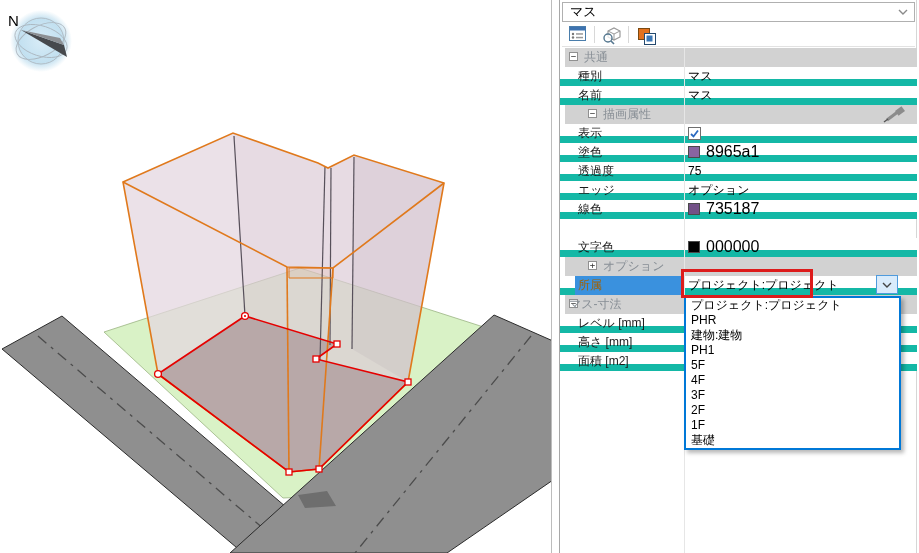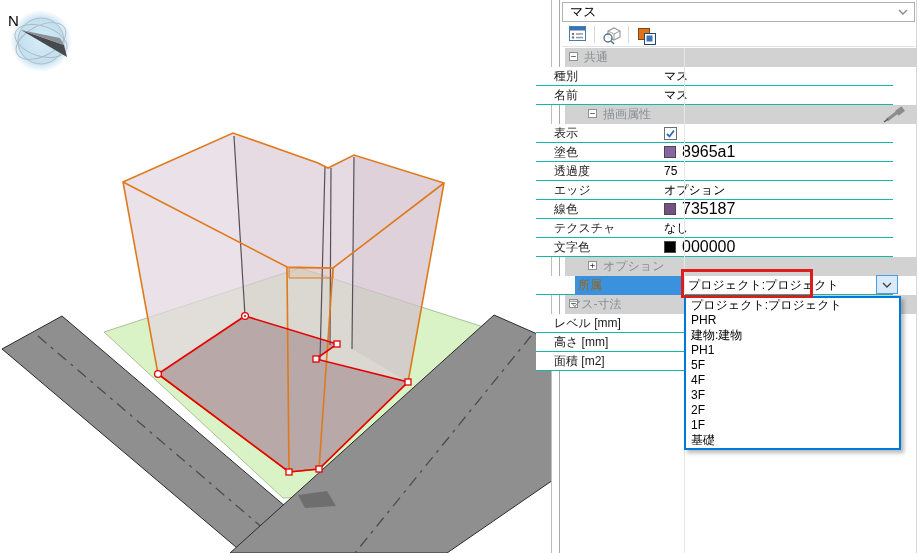--- a/index.html
+++ b/index.html
@@ -12,21 +12,21 @@
   .panel-right{left:916px;top:0;width:1px;height:553px;background:#d6d6d6;}
   
   .selector{left:562px;top:2px;width:353px;height:20px;border:1px solid #b0b0b0;background:#fff;
             box-sizing:border-box;font-size:13px;line-height:18px;padding-left:7px;color:#000;}
   .selector .chev{position:absolute;right:6px;top:6px;}
   
   .toolbar{left:562px;top:24px;width:353px;height:23px;border-bottom:1px solid #e2e2e2;box-sizing:border-box;}
   .tbtn{position:absolute;top:2px;width:24px;height:19px;text-align:center;}
   .tsep{position:absolute;top:2px;width:1px;height:17px;background:#d8d8d8;}
   
-  .prow{position:absolute;left:536px;width:357px;height:19px;border-bottom:1px solid #14b8a6;box-sizing:border-box;background:#fff;}
+  .prow{position:absolute;left:560px;width:357px;height:19px;border-bottom:7px solid #14b8a6;box-sizing:border-box;background:#fff;}
   .prow .lbl{position:absolute;left:18px;top:0;width:104px;height:18px;line-height:18px;font-size:12px;color:#1b1b1b;white-space:nowrap;overflow:hidden;}
   .prow .val{position:absolute;left:124px;top:0;right:0;height:18px;line-height:18px;font-size:12px;color:#000;padding-left:4px;white-space:nowrap;}
   .grow{position:absolute;left:565px;width:352px;height:19px;background:#d2d2d2;}
   .grow .gl{position:absolute;top:0;height:14px;line-height:19px;font-size:12px;color:#878e95;white-space:nowrap;}
   .expander{position:absolute;top:4px;width:9px;height:9px;background:#fff;border:1px solid #909090;box-sizing:border-box;
             font-size:9px;line-height:7px;text-align:center;color:#333;font-family:"DejaVu Sans Mono",monospace;}
   .colline{left:684px;top:48px;width:1px;height:505px;background:#e6e6e6;}
   .swatch{position:absolute;left:128px;top:3px;width:12px;height:12px;border:1px solid #4a4a4a;box-sizing:border-box;}
   .swtext{position:absolute;left:146px;top:0;height:18px;line-height:18px;font-size:16px;color:#000;}
   .cb{position:absolute;left:128px;top:2.5px;width:13px;height:13px;background:#fff;border:1px solid #6e6e6e;box-sizing:border-box;}
@@ -197,24 +197,20 @@
   </div>
   <div class="prow" style="top:181px">
     <span class="lbl">エッジ</span>
     <span class="val">オプション</span>
   </div>
   <div class="prow" style="top:200px">
     <span class="lbl">線色</span>
     <span class="swatch" style="background: rgb(115, 81, 135);"></span>
     <span class="swtext">735187</span>
   </div>
-  <div class="prow" style="top:219px">
-    <span class="lbl">テクスチャ</span>
-    <span class="val">なし</span>
-  </div>
   <div class="prow" style="top:238px">
     <span class="lbl">文字色</span>
     <span class="swatch" style="background: rgb(0, 0, 0);"></span>
     <span class="swtext">000000</span>
   </div>
 
   <div class="grow" style="top:257px">
     <span class="expander" style="left:23px">+</span>
     <span class="gl" style="left:38px">オプション</span>
   </div>

